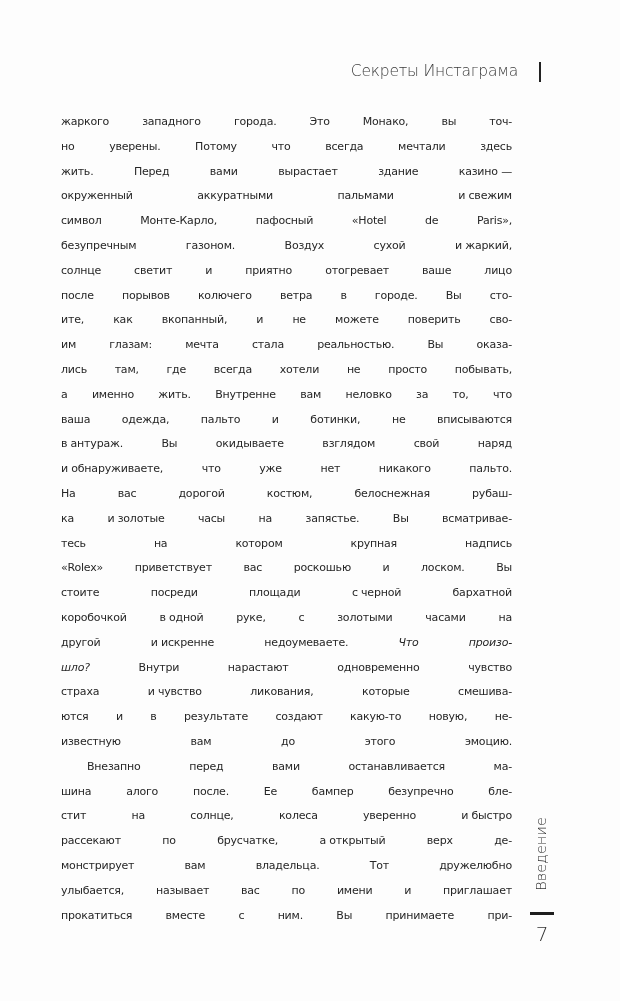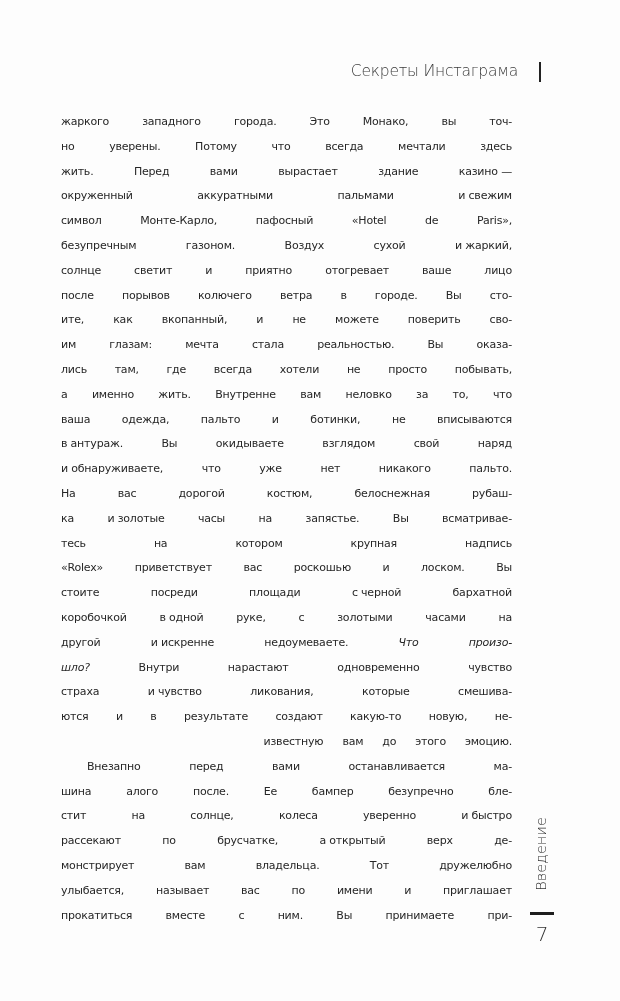--- a/index.html
+++ b/index.html
@@ -52,21 +52,21 @@
       display: flex;
       justify-content: space-between;
       height: 24.8px;
       line-height: 24.8px;
       font-size: 11px;
       white-space: nowrap;
       color: #262626;
       letter-spacing: -0.2px;
     }
     .jline.indent { padding-left: 26px; }
-    .jline.last { justify-content: flex-end; gap: 19px; }
+    .jline.last { justify-content: space-between; gap: 0; }
     .jline .w { display: inline-block; }
     .jline .it { font-style: italic; }
 
     .section-label {
       position: absolute;
       left: 531px;
       top: 810px;
       width: 20px;
       height: 88px;
     }

